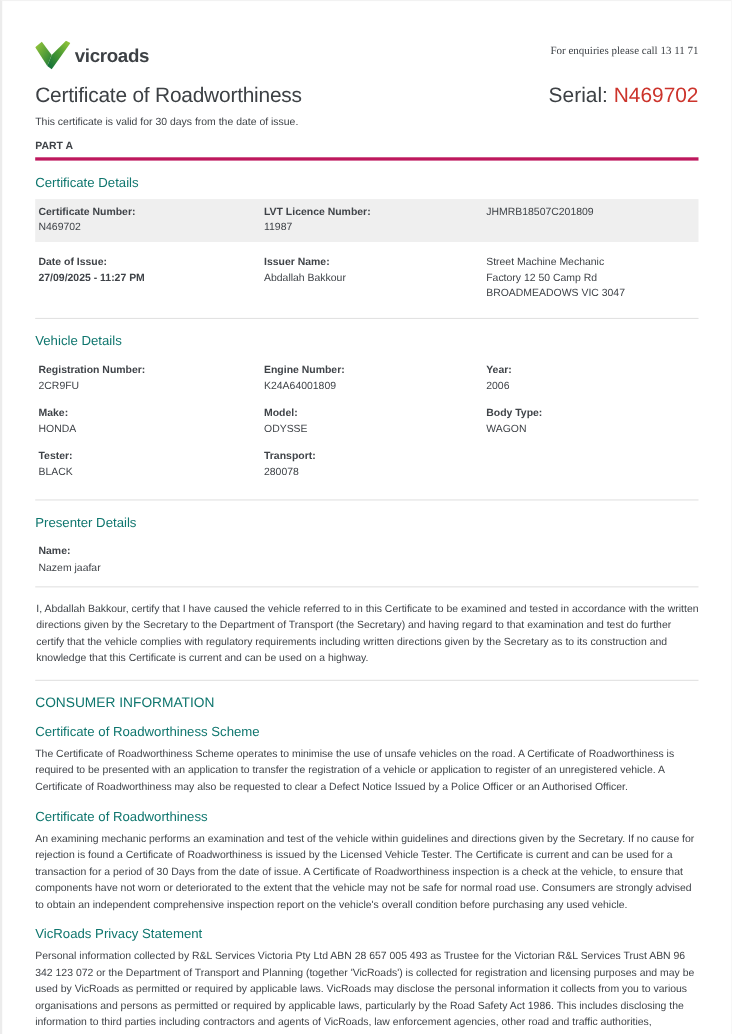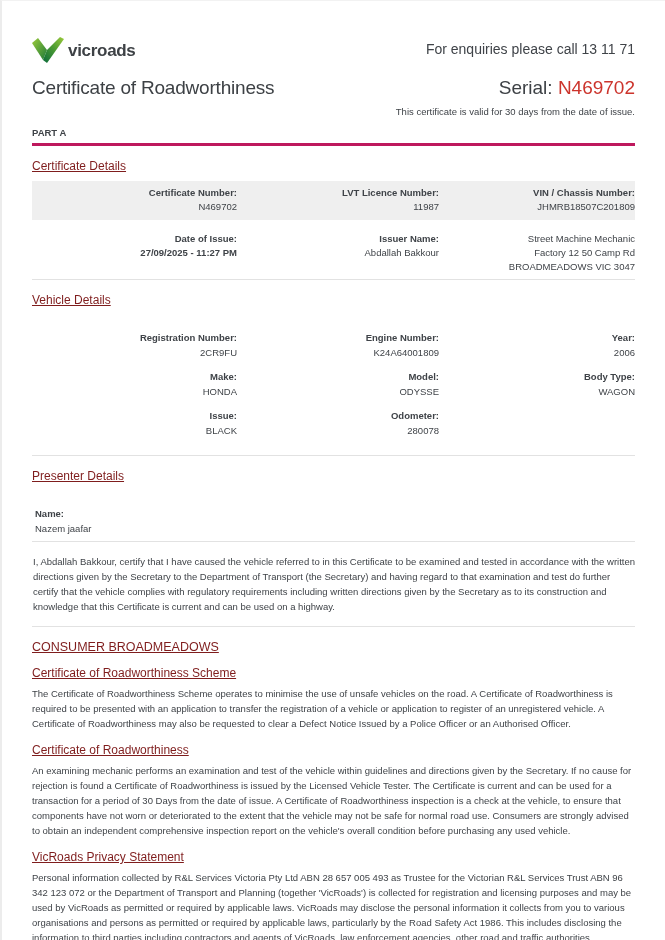--- a/index.html
+++ b/index.html
@@ -11,41 +11,41 @@
   }
   .page {
     width:665px; height:940px; background:#ffffff;
     border-left:2px solid #ececec; border-top:1px solid #f2f2f2;
     padding:36px 30px 24px 30px; overflow:hidden;
   }
   
   .hdr-top { display:flex; justify-content:space-between; align-items:flex-start; }
   .logo { display:flex; align-items:center; gap:4px; }
   .logo-text { font-size:17px; font-weight:700; color:#3d4145; letter-spacing:-0.3px; }
-  .enquiries { font-size:14px; color:#3f4348; padding-top:4px; }
+  .enquiries { font-size:10px; color:#3f4348; padding-top:4px;font-family:Liberation Serif, serif; }
   .title-row { display:flex; justify-content:space-between; align-items:baseline; margin-top:13px; }
   .doc-title { font-size:19px; color:#3d4145; font-weight:400; letter-spacing:-0.2px; }
   .serial { font-size:19px; color:#3d4145; }
   .serial .red { color:#cc342c; }
-  .validity { font-size:9.5px; margin-top:7px;text-align:right; }
+  .validity { font-size:9.5px; margin-top:7px; }
   .part-a { font-size:9.5px; font-weight:700; margin-top:10px; padding-bottom:5px; border-bottom:3px solid #be185d; }
   
-  .green-h { color:#7f1d1d; font-size:12px; font-weight:400;text-decoration:underline; }
+  .green-h { color:#0f766e; font-size:12px; font-weight:400; }
   .sec-h { margin-top:13px; }
   
-  .grid3 { display:grid; grid-template-columns:205px 202px 1fr;text-align:right; }
+  .grid3 { display:grid; grid-template-columns:205px 202px 1fr; }
   .cell { padding:5px 0 6px 3px; }
   .lab { font-size:9.5px; font-weight:700; line-height:1.5; }
   .val { font-size:9.5px; line-height:1.45; }
   .val.bold { font-weight:700; }
   .shade { background:#efefef; }
   .row-gap { margin-top:7px; }
   .divider { border-bottom:1px solid #e2e2e2; }
-  .mt4 { margin-top:19px; } .mt6 { margin-top:6px; } .mt8 { margin-top:8px; } .mt12 { margin-top:12px; }
-  .pb10 { } .pb12 { padding-bottom:12px; }
+  .mt4 { margin-top:8px; } .mt6 { margin-top:6px; } .mt8 { margin-top:8px; } .mt12 { margin-top:12px; }
+  .pb10 { padding-bottom:10px; } .pb12 { padding-bottom:12px; }
   
   .para { font-size:9.5px; line-height:1.58; text-align:left; }
 </style>
 </head>
 <body>
 
 <div class="page">
 
   <div class="hdr-top">
     <div class="logo">
@@ -87,21 +87,20 @@
   <div class="grid3 shade mt8">
     <div class="cell">
       <div class="lab">Certificate Number:</div>
       <div class="val">N469702</div>
     </div>
     <div class="cell">
       <div class="lab">LVT Licence Number:</div>
       <div class="val">11987</div>
     </div>
     <div class="cell">
-      <div class="lab">VIN / Chassis Number:</div>
       <div class="val">JHMRB18507C201809</div>
     </div>
   </div>
 
   <div class="grid3 row-gap divider pb10">
     <div class="cell">
       <div class="lab">Date of Issue:</div>
       <div class="val bold">27/09/2025 - 11:27 PM</div>
     </div>
     <div class="cell">
@@ -142,42 +141,42 @@
       <div class="val">ODYSSE</div>
     </div>
     <div class="cell">
       <div class="lab">Body Type:</div>
       <div class="val">WAGON</div>
     </div>
   </div>
 
   <div class="grid3 divider pb12">
     <div class="cell">
-      <div class="lab">Issue:</div>
+      <div class="lab">Tester:</div>
       <div class="val">BLACK</div>
     </div>
     <div class="cell">
-      <div class="lab">Odometer:</div>
+      <div class="lab">Transport:</div>
       <div class="val">280078</div>
     </div>
     <div class="cell">
       <div class="lab"></div>
       <div class="val"></div>
     </div>
   </div>
 
   <div class="green-h sec-h">Presenter Details</div>
   <div class="cell divider pb10 mt4">
     <div class="lab">Name:</div>
     <div class="val">Nazem jaafar</div>
   </div>
 
   <div class="para mt12 divider pb12" style="padding-left:1px;">I, Abdallah Bakkour, certify that I have caused the vehicle referred to in this Certificate to be examined and tested in accordance with the written directions given by the Secretary to the Department of Transport (the Secretary) and having regard to that examination and test do further certify that the vehicle complies with regulatory requirements including written directions given by the Secretary as to its construction and knowledge that this Certificate is current and can be used on a highway.</div>
 
-  <div class="green-h sec-h" style="font-size:12.5px;">CONSUMER BROADMEADOWS</div>
+  <div class="green-h sec-h" style="font-size:12.5px;">CONSUMER INFORMATION</div>
 
   <div class="green-h mt12">Certificate of Roadworthiness Scheme</div>
   <div class="para mt6">The Certificate of Roadworthiness Scheme operates to minimise the use of unsafe vehicles on the road. A Certificate of Roadworthiness is required to be presented with an application to transfer the registration of a vehicle or application to register of an unregistered vehicle. A Certificate of Roadworthiness may also be requested to clear a Defect Notice Issued by a Police Officer or an Authorised Officer.</div>
 
   <div class="green-h mt12">Certificate of Roadworthiness</div>
   <div class="para mt6">An examining mechanic performs an examination and test of the vehicle within guidelines and directions given by the Secretary. If no cause for rejection is found a Certificate of Roadworthiness is issued by the Licensed Vehicle Tester. The Certificate is current and can be used for a transaction for a period of 30 Days from the date of issue. A Certificate of Roadworthiness inspection is a check at the vehicle, to ensure that components have not worn or deteriorated to the extent that the vehicle may not be safe for normal road use. Consumers are strongly advised to obtain an independent comprehensive inspection report on the vehicle's overall condition before purchasing any used vehicle.</div>
 
   <div class="green-h mt12">VicRoads Privacy Statement</div>
   <div class="para mt6">Personal information collected by R&amp;L Services Victoria Pty Ltd ABN 28 657 005 493 as Trustee for the Victorian R&amp;L Services Trust ABN 96 342 123 072 or the Department of Transport and Planning (together 'VicRoads') is collected for registration and licensing purposes and may be used by VicRoads as permitted or required by applicable laws. VicRoads may disclose the personal information it collects from you to various organisations and persons as permitted or required by applicable laws, particularly by the Road Safety Act 1986. This includes disclosing the information to third parties including contractors and agents of VicRoads, law enforcement agencies, other road and traffic authorities, Austroads, the Transport Accident Commission, vehicle manufacturers (for safety recalls), toll road operators, road safety researchers, courts and other organisations or people authorised to use the personal information.</div>
 

